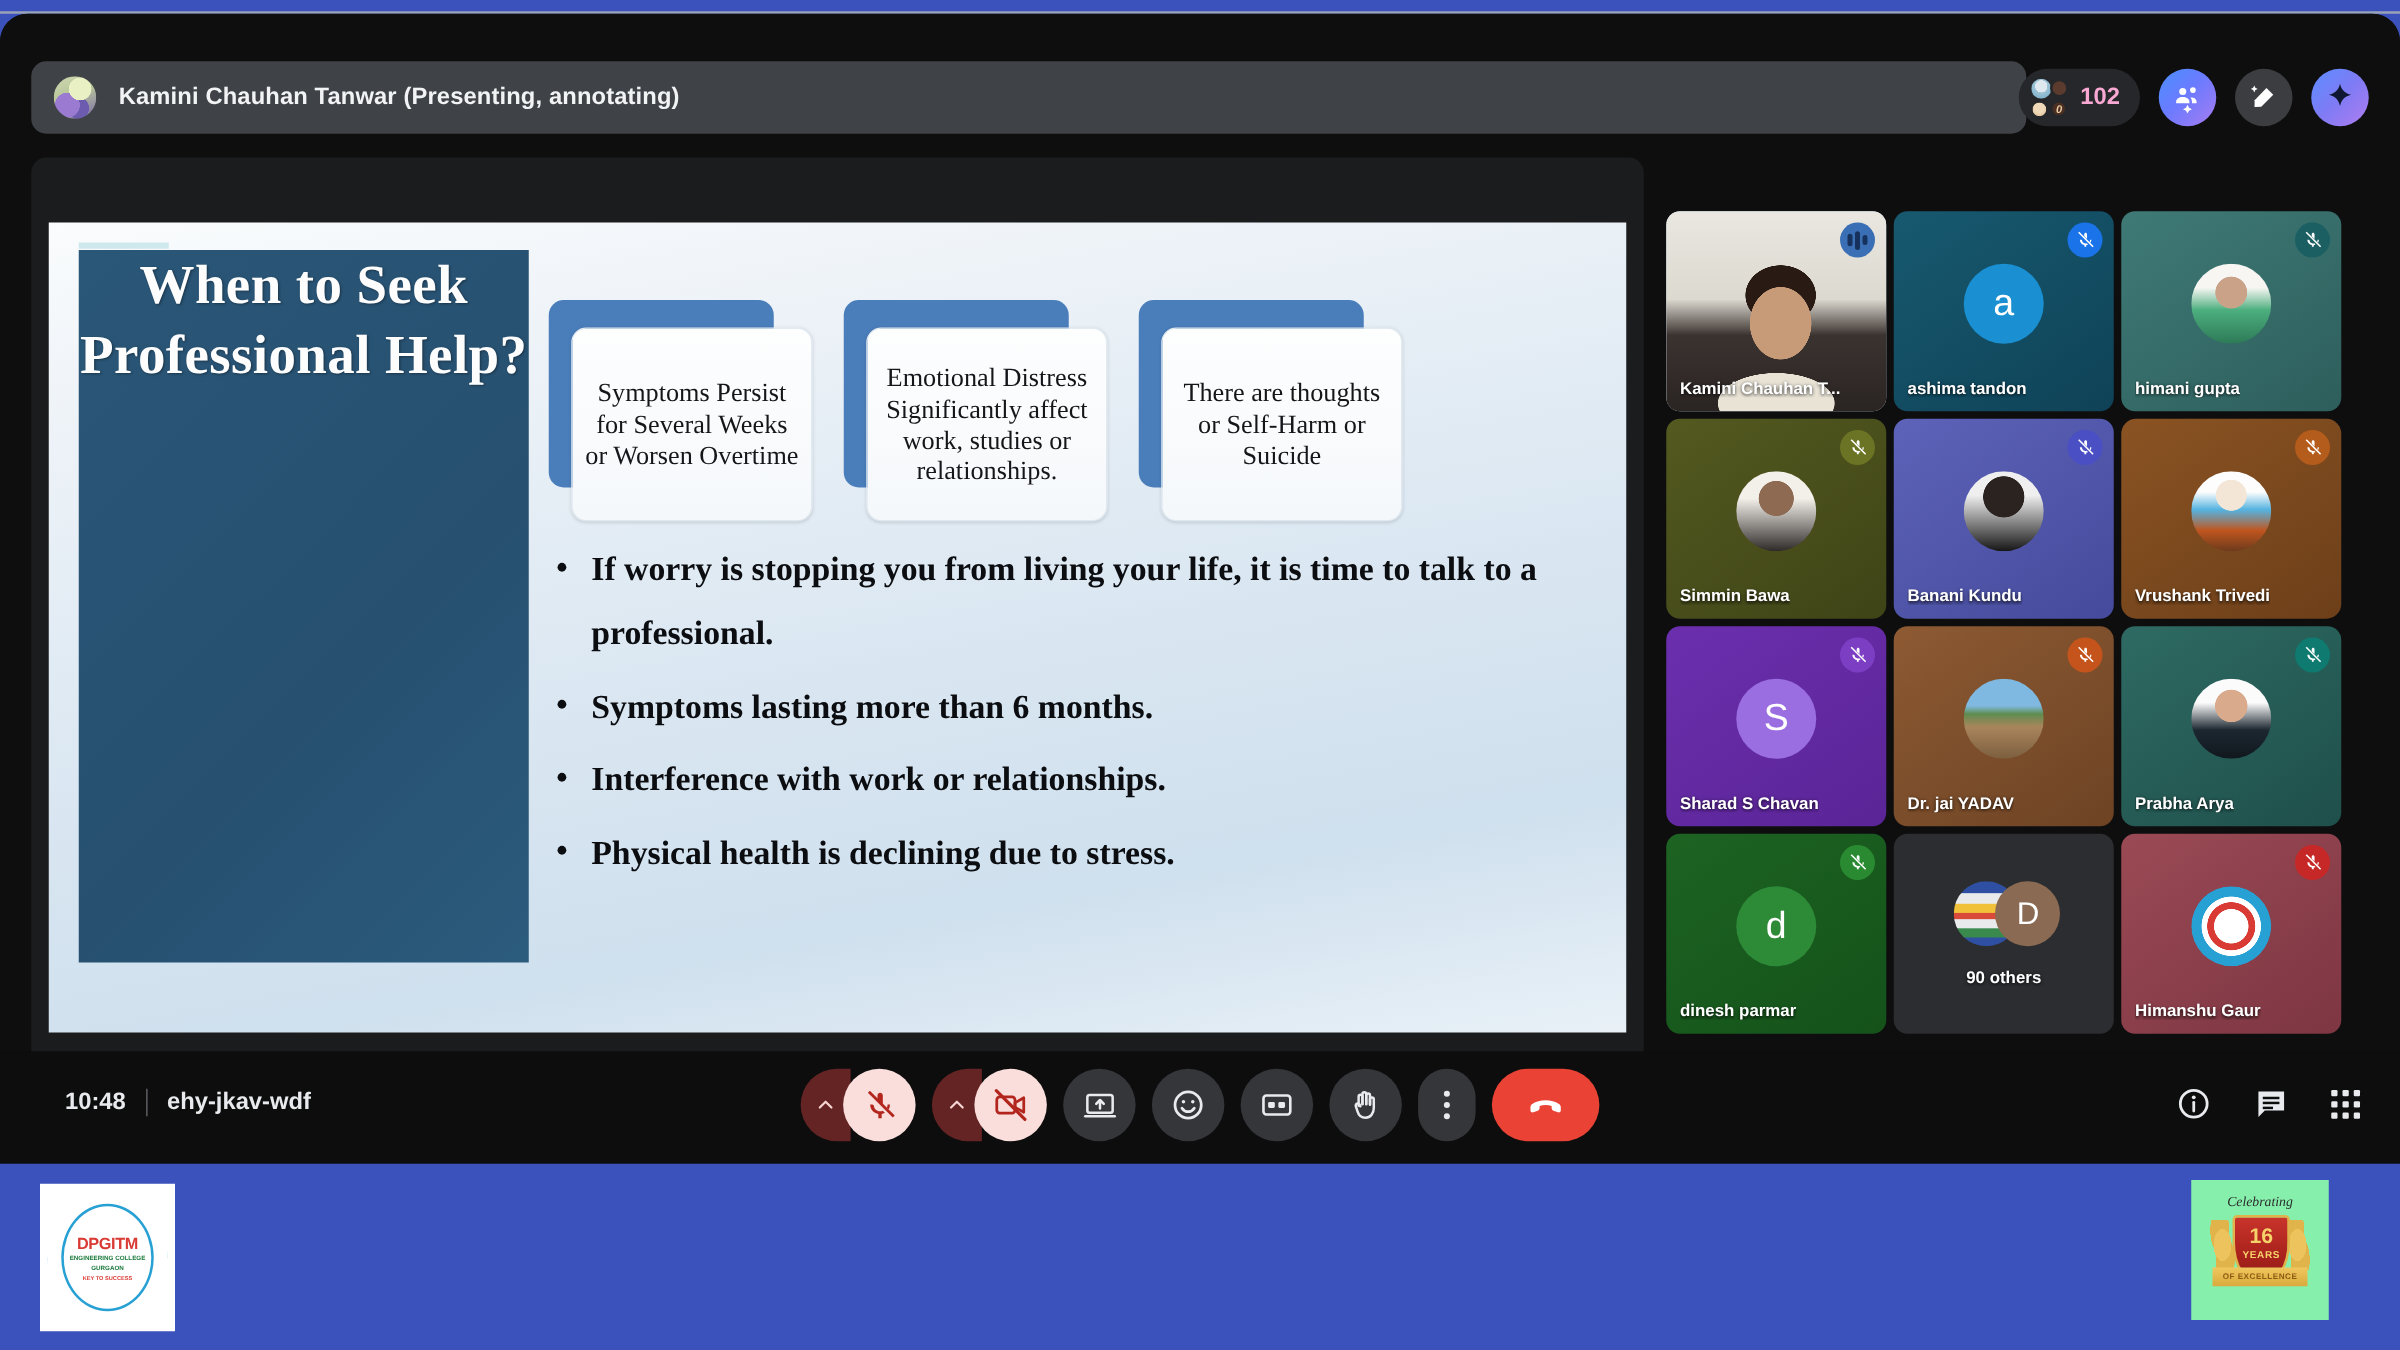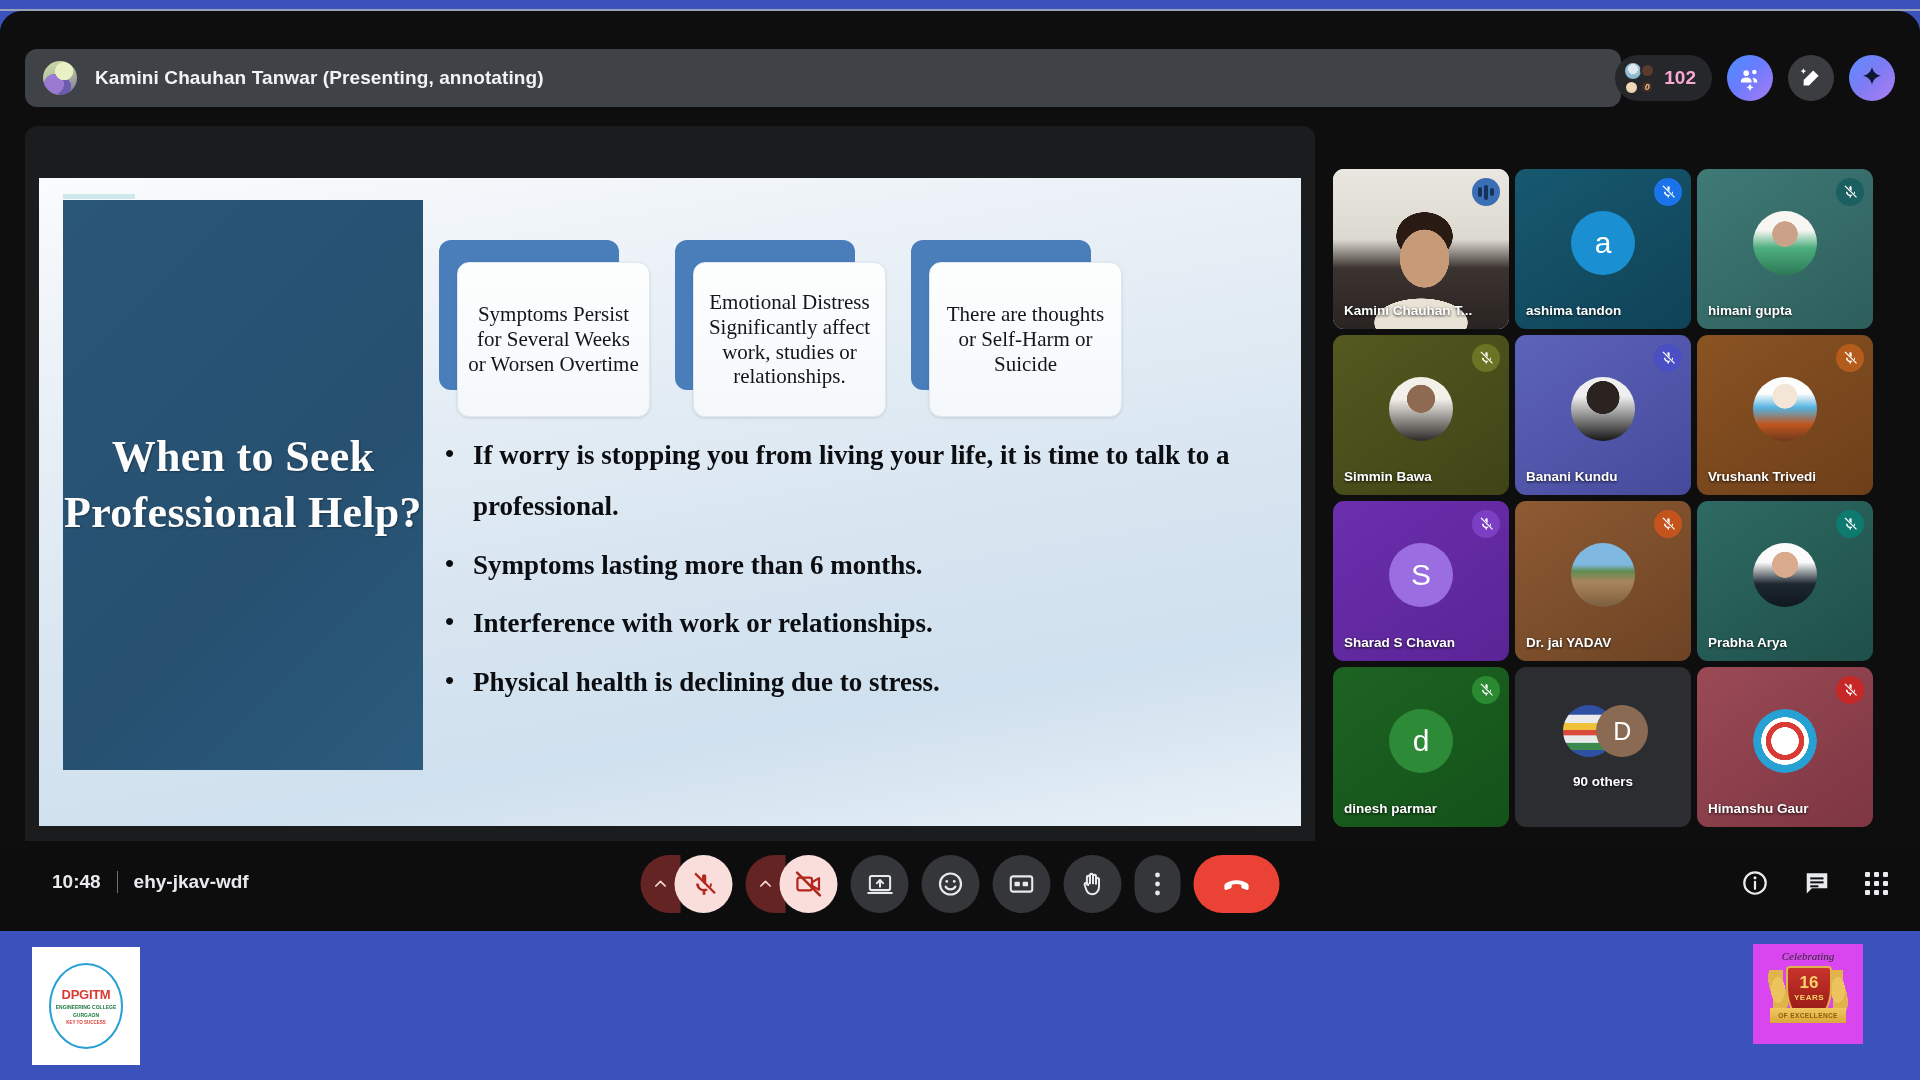--- a/index.html
+++ b/index.html
@@ -95,21 +95,21 @@
     width: 1290px; height: 725px;
     background: #1b1c1d; border-radius: 12px; overflow: hidden;
   }
   .slide {
     position: absolute; left: 14px; top: 52px; width: 1262px; height: 648px;
     background: linear-gradient(170deg,#fafcfd 0%, #eef3f8 18%, #d9e6f1 55%, #cfe0ee 78%, #e9f1f7 100%);
   }
   .slide-leftpanel {
     position: absolute; left: 24px; top: 22px; width: 360px; height: 570px;
     background: linear-gradient(135deg,#2a5677 0%, #275070 60%, #2b5b7d 100%);
-    display: flex; align-items: center; justify-content: center;
+    display: flex; justify-content: center;
   }
   .slide-leftpanel .accent {
     position: absolute; left: 0; top: -6px; width: 72px; height: 5px; background: #cfe8ee;
   }
   .slide-title {
     color: #fdfdfd; font-family: "Liberation Serif", serif;
     font-size: 44px; font-weight: 700; line-height: 1.28;
     text-align: center; letter-spacing: .3px;
     text-shadow: 1px 1px 2px rgba(0,0,0,.35);
   }
@@ -291,22 +291,22 @@
   .logo-seal .t3 { color:#1a7a3c; font-size:5px; font-weight:700; }
   .logo-seal .t4 { color:#d93a34; font-size:4.5px; font-weight:700; }
   .banner-text { position: absolute; left: 155px; top: 20px; }
   .banner-title {
     color: #fff; font-size: 37px; font-weight: 800; letter-spacing: .2px;
   }
   .banner-sub {
     color: #fff; font-size: 28px; font-weight: 400; margin-top: 16px;
   }
   .banner-badge {
-    position: absolute; right: 57px; top: 13px; width: 110px; height: 100px;
-    background: #d946ef; display:flex; align-items:center; justify-content:center;
+    position: absolute; right: 57px; top: 13px; width: 110px; height: 112px;
+    background: #86efac; display:flex; align-items:center; justify-content:center;
   }
   .badge-art { position: relative; width: 96px; height: 96px; }
   .badge-cel {
     position:absolute; left:0; right:0; top:4px; text-align:center;
     font-family:"Liberation Serif", serif; font-style:italic;
     font-size:11px; color:#2b2b2b;
   }
   .badge-shield {
     position:absolute; left:26px; top:20px; width:46px; height:56px;
     background: linear-gradient(180deg,#c8342b 0%, #a8221c 60%, #8e1a16 100%);
@@ -476,21 +476,21 @@
           </div>
           <div class="mic" style="background:#4a50c4">
             <svg width="17" height="17" viewBox="0 0 24 24" fill="#fff">
               <path d="M10.9 3.6c.6-.6 1.6-.6 2.2 0 .3.3.5.7.5 1.1v5.6l-3.2-3.2V4.7c0-.4.2-.8.5-1.1z"></path>
               <path d="M17.1 11.1h1.4c0 1.2-.3 2.3-.9 3.3l-1.1-1.1c.3-.7.6-1.4.6-2.2zM6.9 11.1H5.5c0 3 2.2 5.5 5.1 5.9V19h2.1v-2c.7-.1 1.4-.3 2-.7l-1.4-1.4c-.5.2-1 .3-1.6.3-2.1 0-3.8-1.7-3.8-3.8z"></path>
               <rect x="3.3" y="2.6" width="1.8" height="23" transform="rotate(-45 4.2 2.6)"></rect>
             </svg>
           </div>
           <div class="label">Banani Kundu</div>
         </div>
-        <div class="tile" style="background: linear-gradient(145deg, rgb(138, 83, 35) 0%, rgb(109, 63, 25) 100%);">
+        <div class="tile" style="background: linear-gradient(145deg, rgb(138, 83, 35) 0%, rgb(109, 63, 25) 100%); border-radius: 12px;">
           <div class="photo">
             <div class="ph-f4"></div>
           </div>
           <div class="mic" style="background:#b45c1c">
             <svg width="17" height="17" viewBox="0 0 24 24" fill="#fff">
               <path d="M10.9 3.6c.6-.6 1.6-.6 2.2 0 .3.3.5.7.5 1.1v5.6l-3.2-3.2V4.7c0-.4.2-.8.5-1.1z"></path>
               <path d="M17.1 11.1h1.4c0 1.2-.3 2.3-.9 3.3l-1.1-1.1c.3-.7.6-1.4.6-2.2zM6.9 11.1H5.5c0 3 2.2 5.5 5.1 5.9V19h2.1v-2c.7-.1 1.4-.3 2-.7l-1.4-1.4c-.5.2-1 .3-1.6.3-2.1 0-3.8-1.7-3.8-3.8z"></path>
               <rect x="3.3" y="2.6" width="1.8" height="23" transform="rotate(-45 4.2 2.6)"></rect>
             </svg>
           </div>

